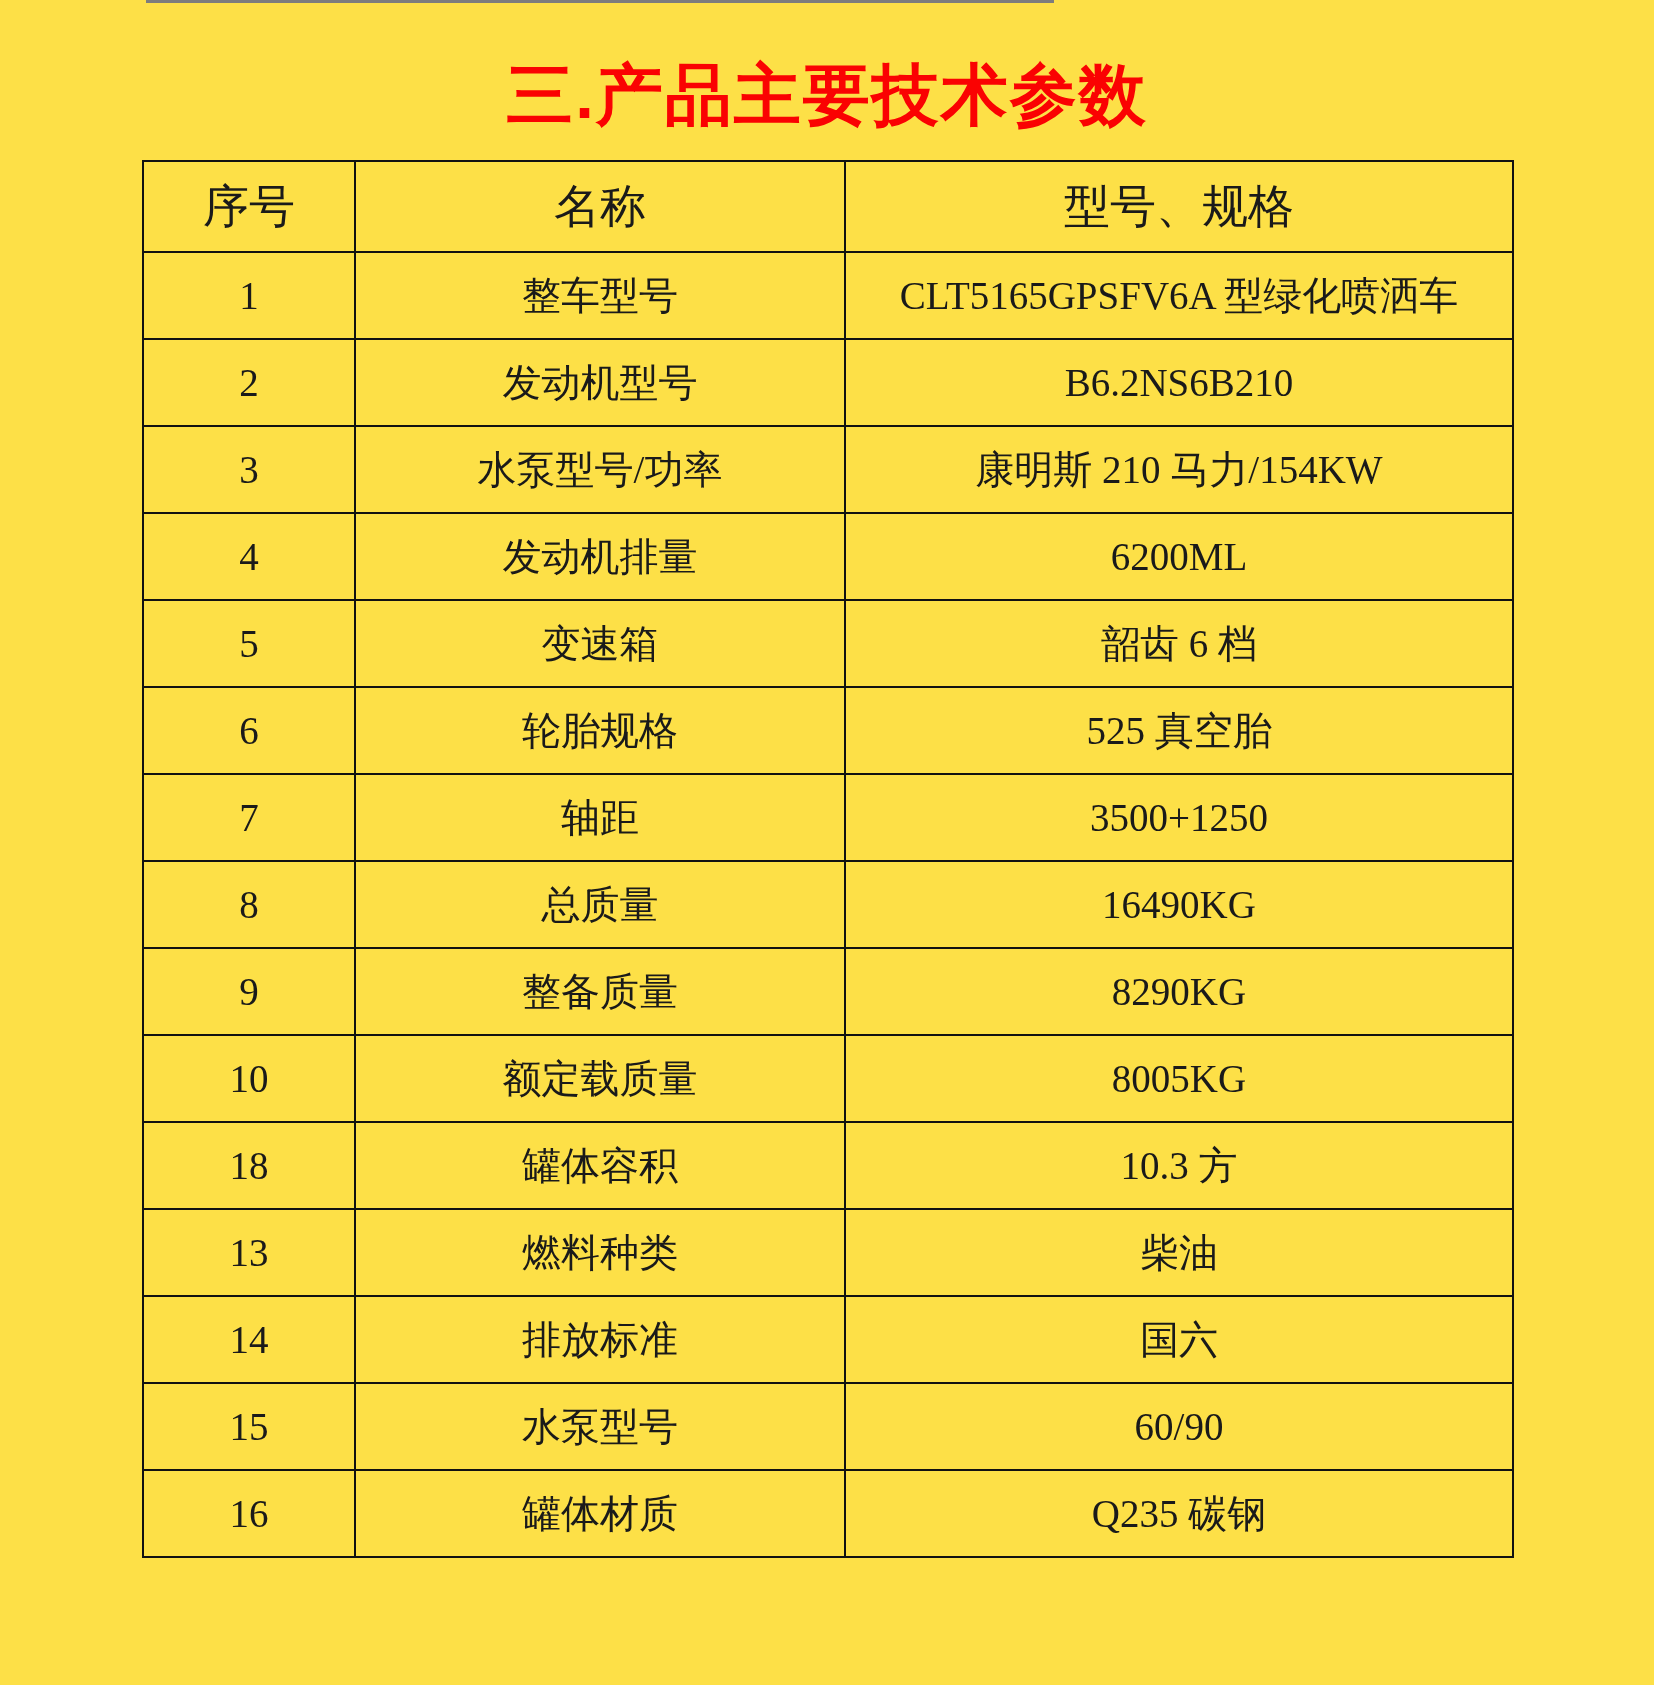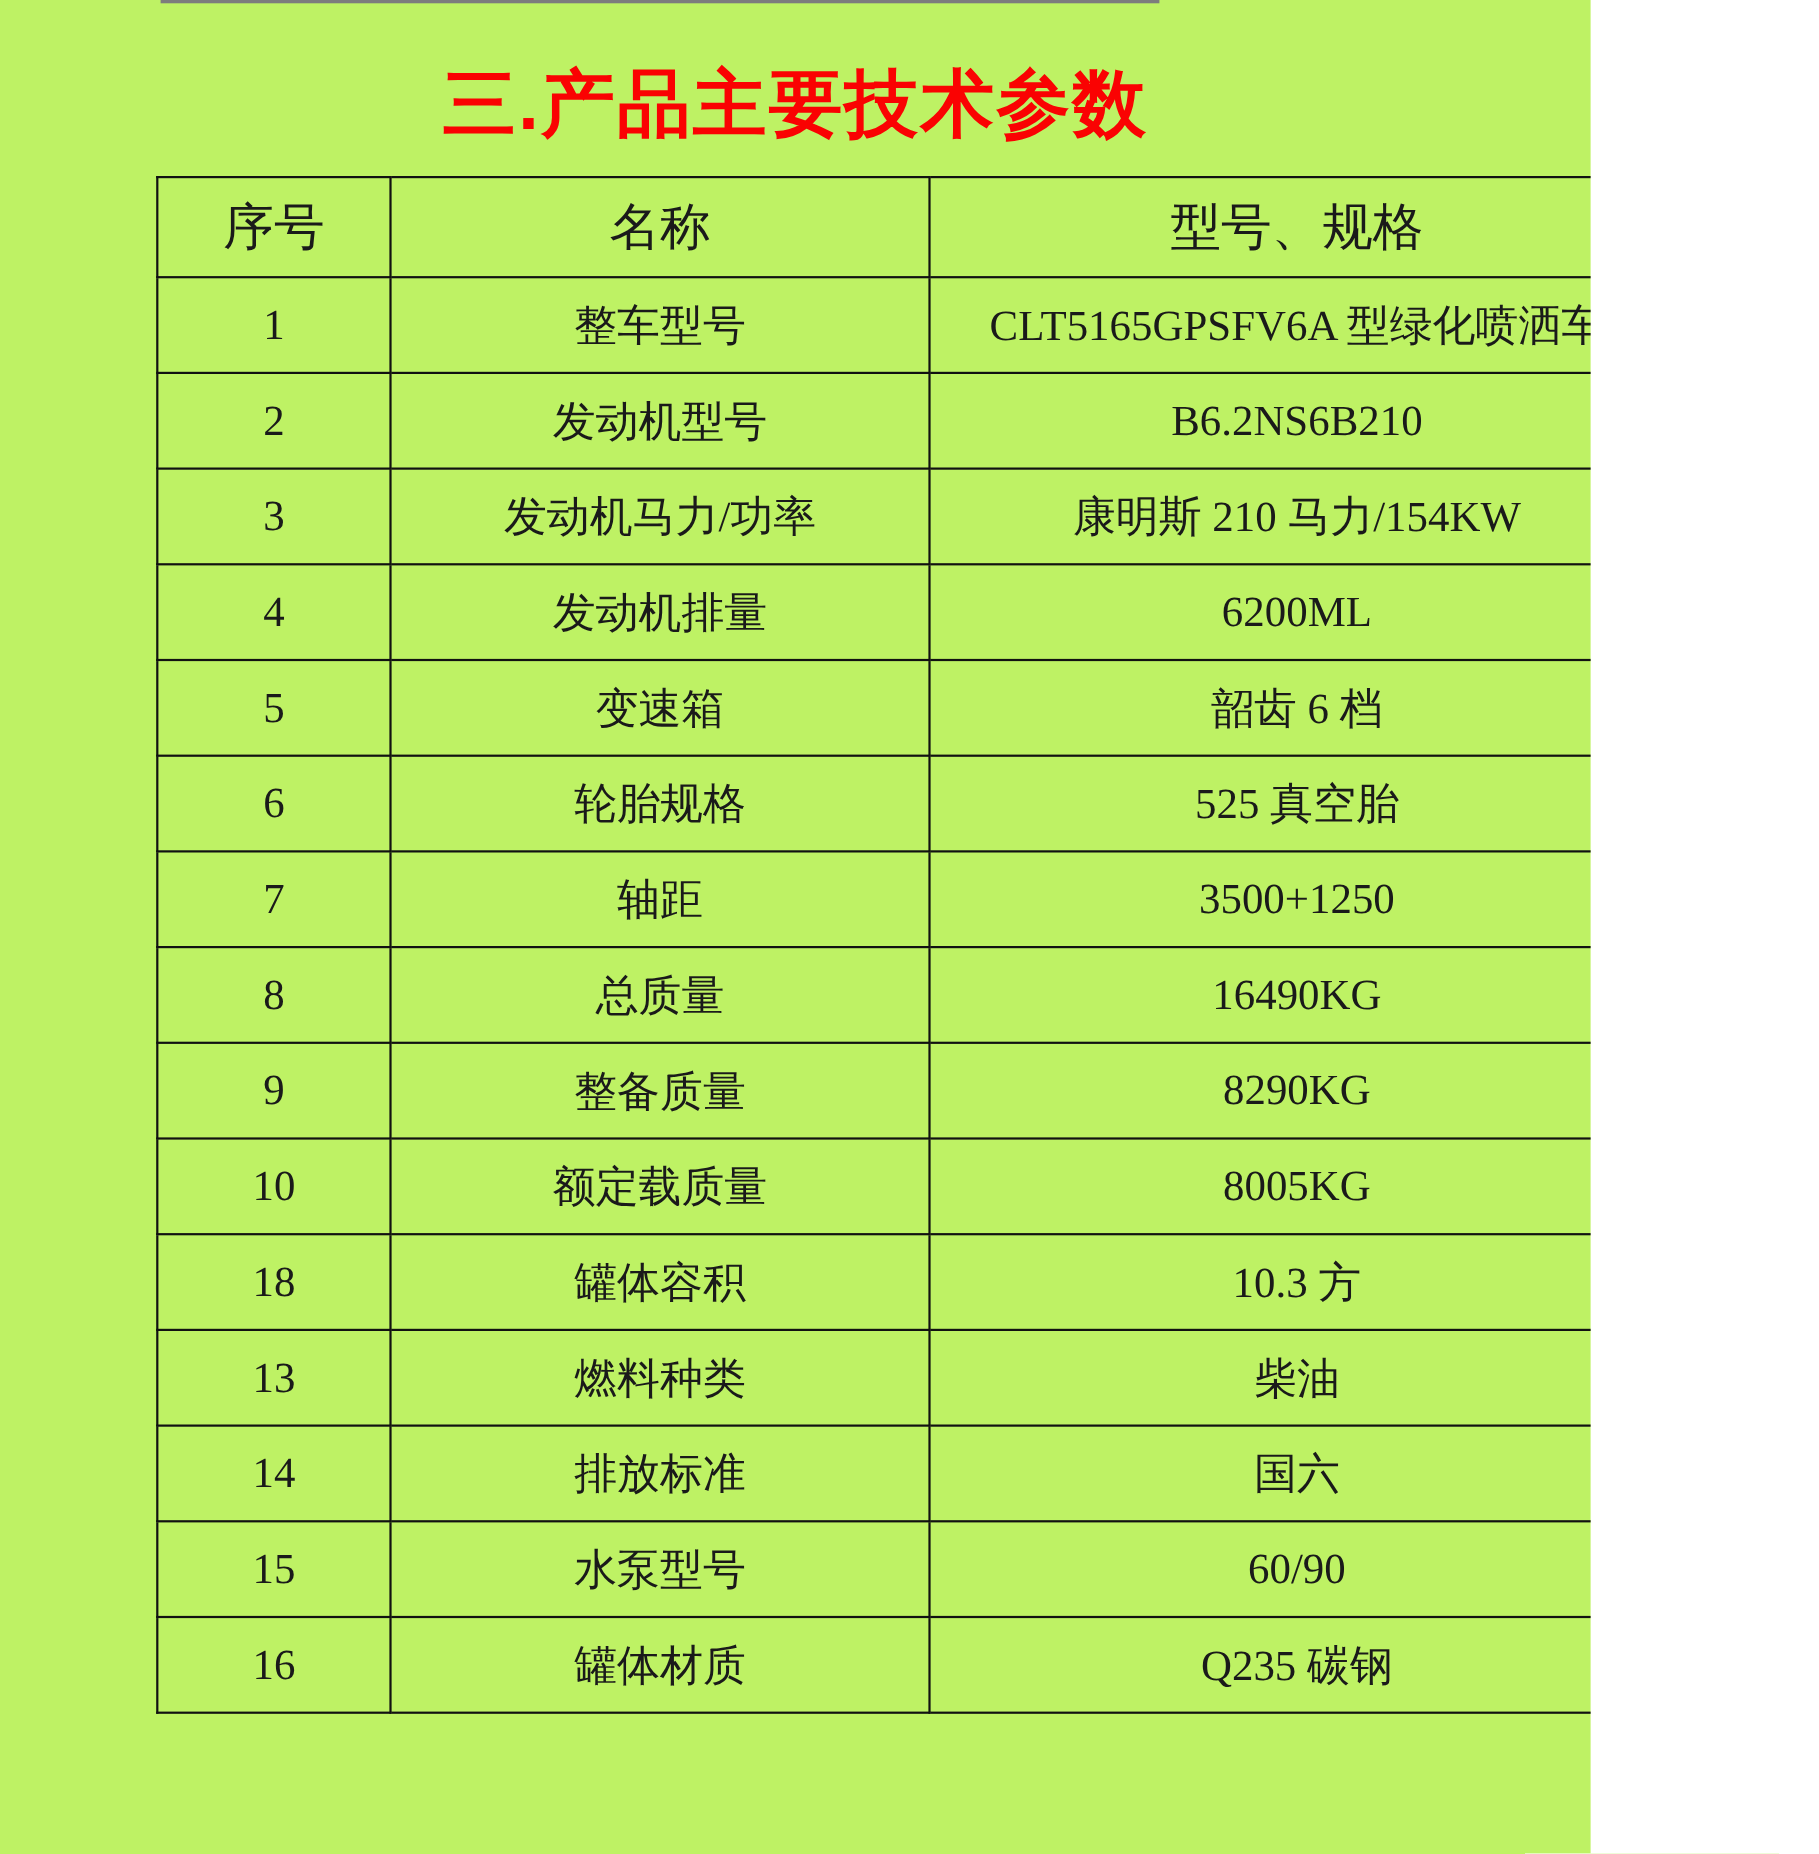--- a/index.html
+++ b/index.html
@@ -2,23 +2,23 @@
 <html><head>
 <meta charset="utf-8">
 <style>
   html, body {
     margin: 0;
     padding: 0;
     background: #ffffff;
   }
   .page {
     position: relative;
-    width: 1446px;
+    width: 1654px;
     height: 1685px;
-    background: #bef264;
+    background: #fde047;
     overflow: hidden;
     font-family: "Liberation Serif", "DejaVu Serif", serif;
   }
   .top-artifact {
     position: absolute;
     left: 146px;
     top: 0;
     width: 908px;
     height: 3px;
     background: #7d7d7d;
@@ -96,21 +96,21 @@
     </tr>
 
     <tr>
       <td>2</td>
       <td>发动机型号</td>
       <td>B6.2NS6B210</td>
     </tr>
 
     <tr>
       <td>3</td>
-      <td>发动机马力/功率</td>
+      <td>水泵型号/功率</td>
       <td>康明斯 210 马力/154KW</td>
     </tr>
 
     <tr>
       <td>4</td>
       <td>发动机排量</td>
       <td>6200ML</td>
     </tr>
 
     <tr>

